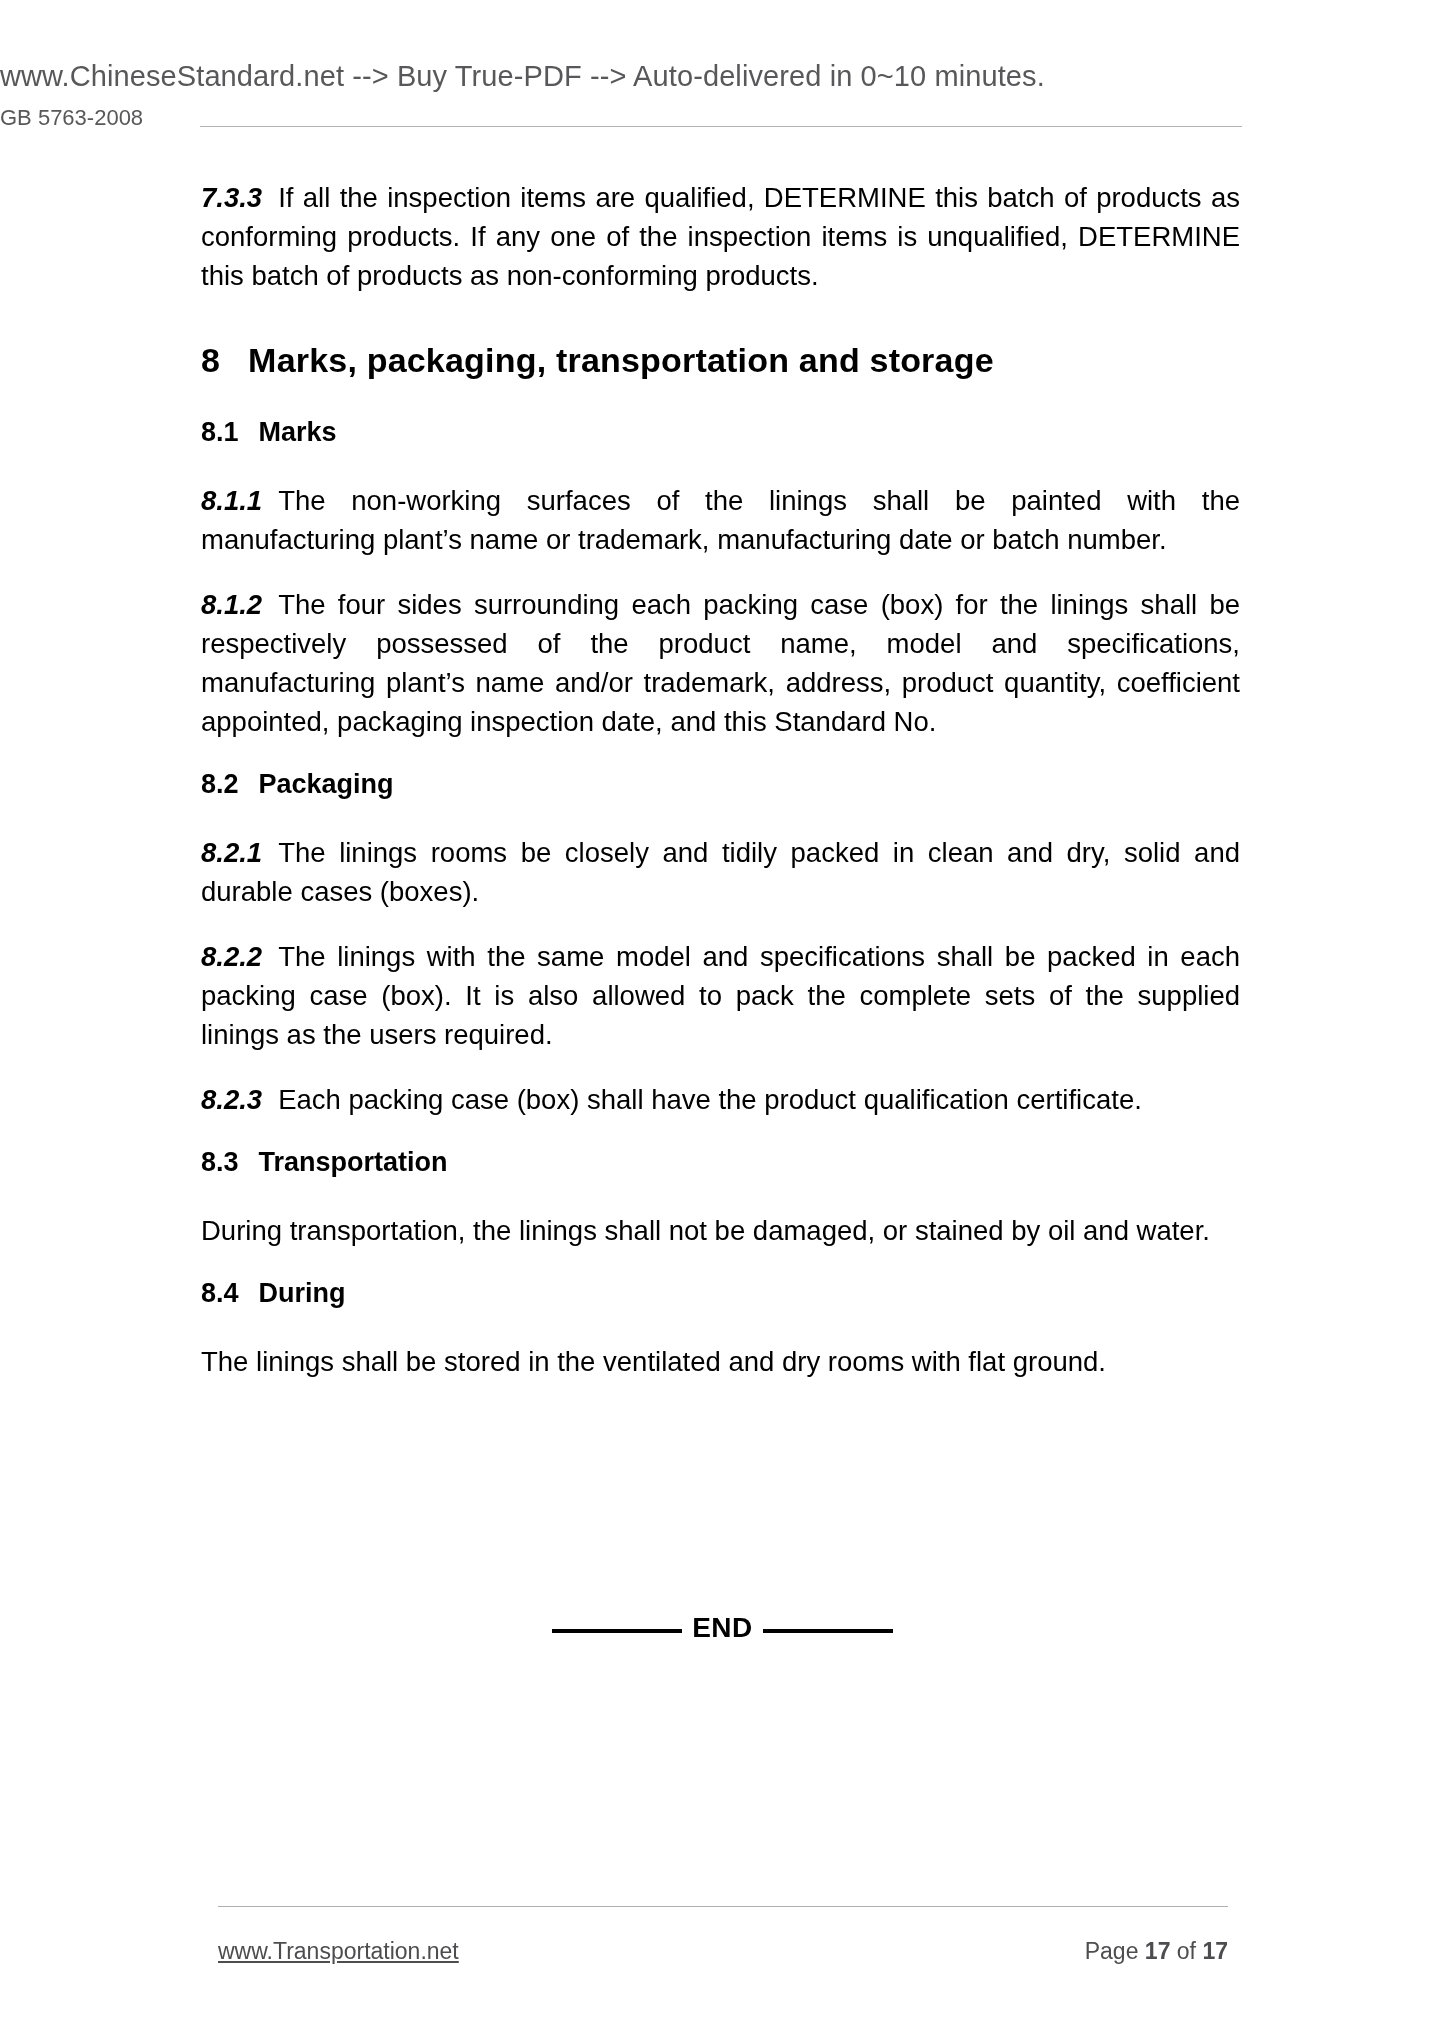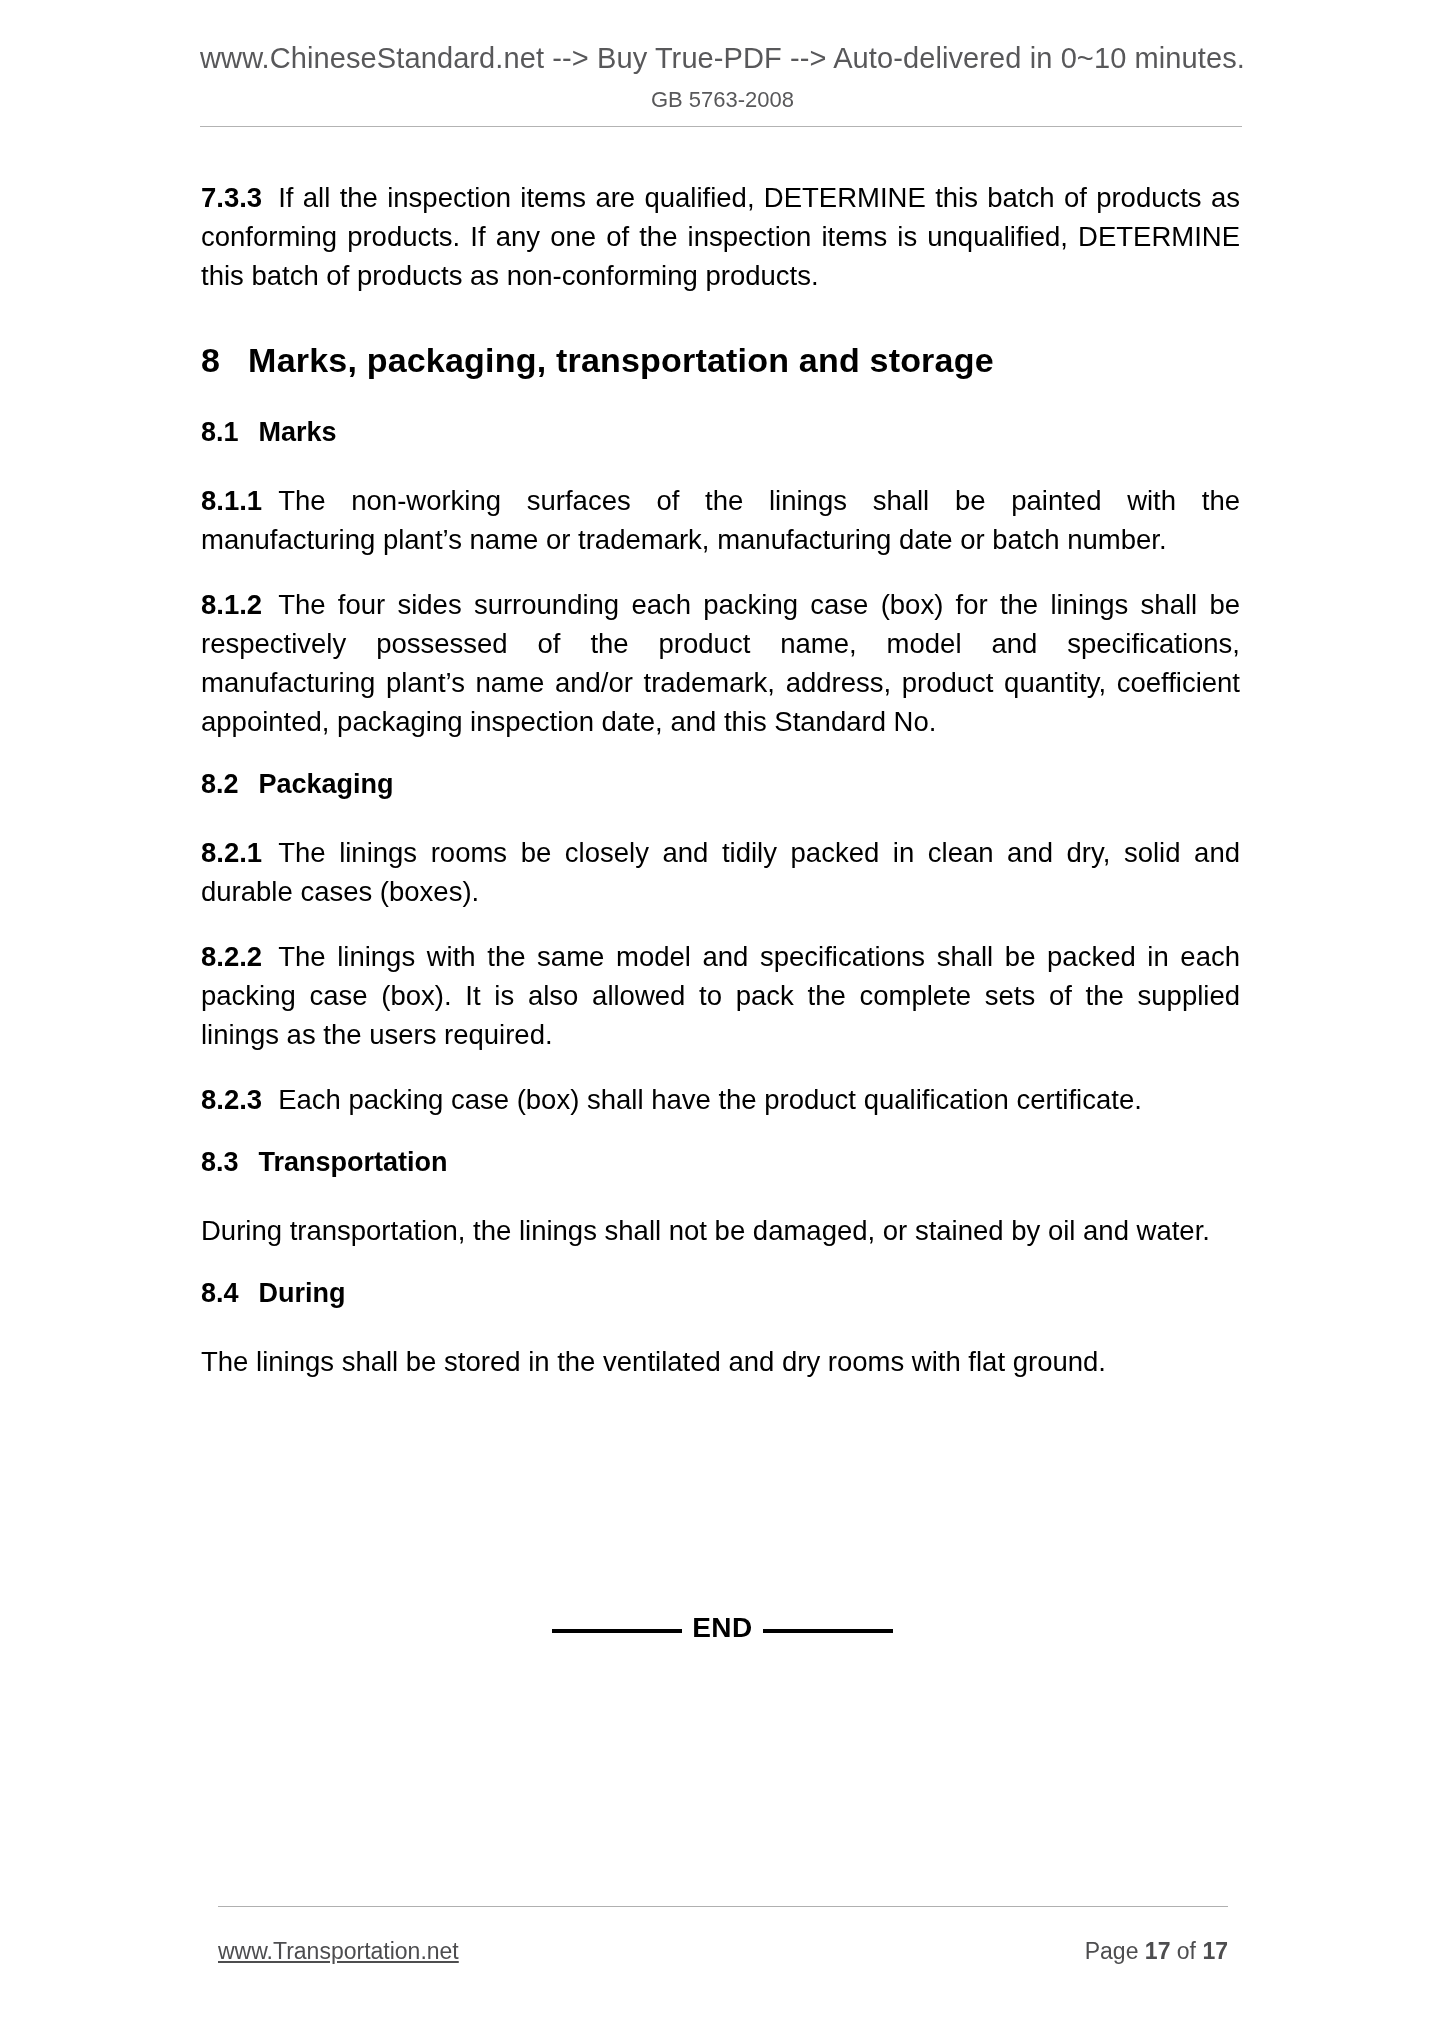--- a/index.html
+++ b/index.html
@@ -16,23 +16,22 @@
     font-family: "Liberation Sans", sans-serif;
     color: #000000;
     overflow: hidden;
     box-sizing: border-box;
   }
 
   
   .page-header {
     position: absolute;
     left: 0;
-    top: 42px;
+    top: 60px;
     width: 1445px;
-    text-align: center;
   }
   .header-promo {
     font-size: 29px;
     color: #58585a;
     letter-spacing: 0.1px;
     white-space: nowrap;
   }
   .header-std {
     margin-top: 12px;
     font-size: 22px;
@@ -58,20 +57,21 @@
   p.para {
     margin: 0 0 26px 0;
     font-size: 27.5px;
     line-height: 39px;
     text-align: justify;
     text-justify: inter-word;
     color: #000000;
   }
   p.para .num {
     font-weight: bold;
+    font-style: italic;
   }
   p.para .gap {
     display: inline-block;
     width: 16px;
   }
 
   h1.sec-title {
     margin: 44px 0 34px 0;
     font-size: 34px;
     font-weight: bold;

